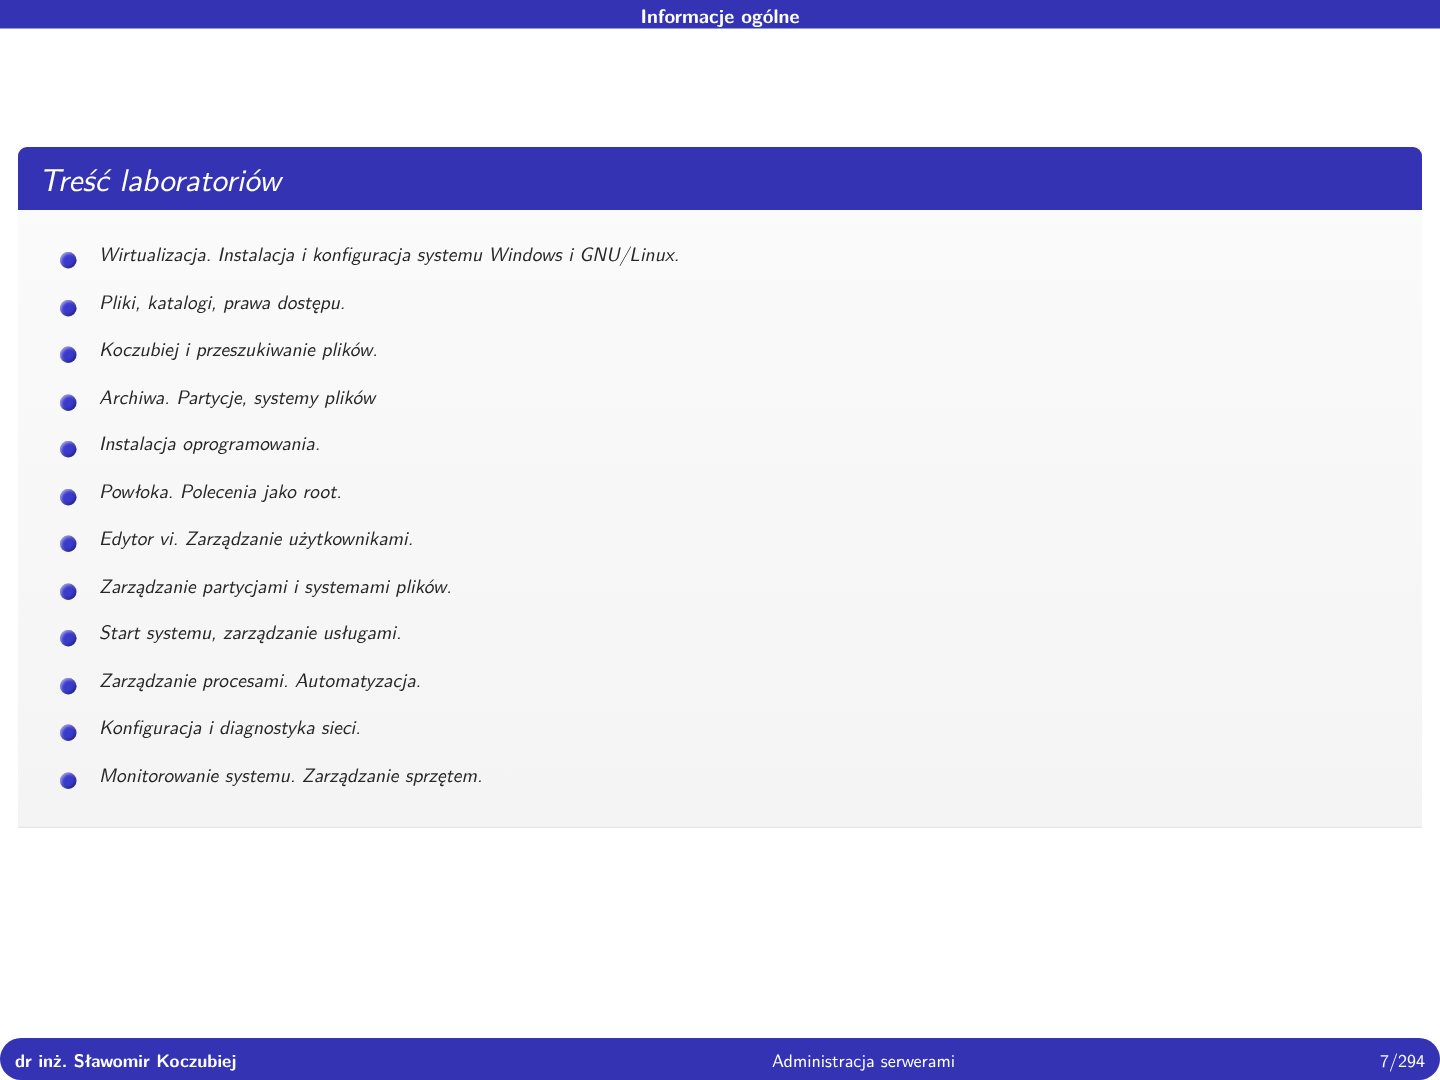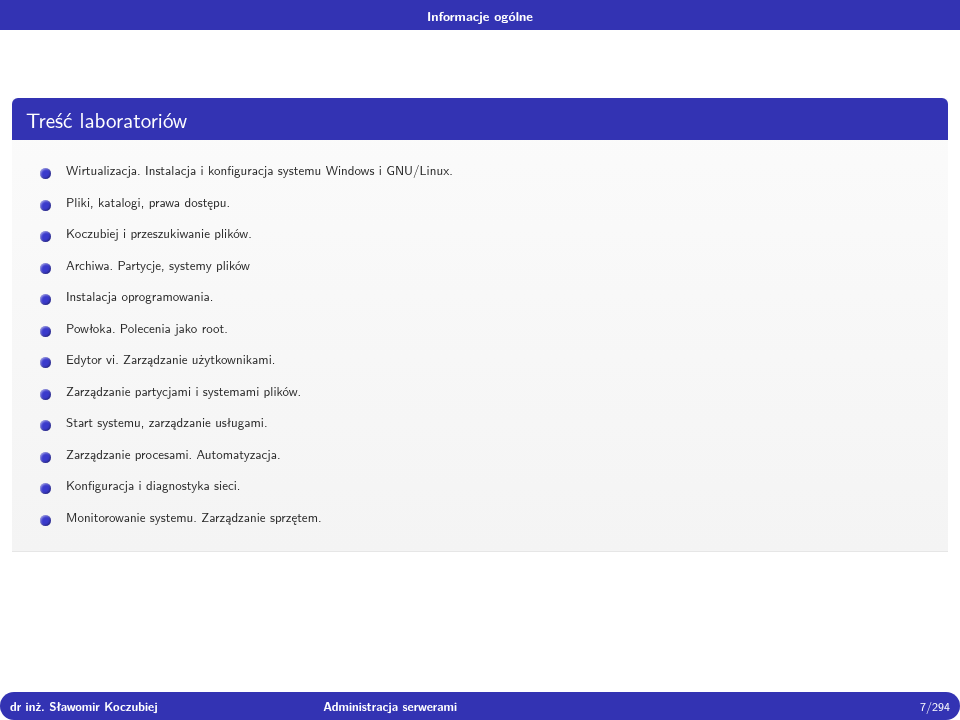--- a/index.html
+++ b/index.html
@@ -1,38 +1,38 @@
 <!DOCTYPE html>
 <html><head>
 <meta charset="utf-8">
 <style>
   * { margin: 0; padding: 0; box-sizing: border-box; }
   html, body { width: 960px; height: 720px; font-family: "Latin Modern Sans", "Lucida Grande", "Segoe UI", sans-serif; background: #fff; overflow: hidden; }
   .slide { position: relative; width: 960px; height: 720px; background: #fff; }
-  .header { position: absolute; top: 0; left: 0; right: 0; height: 30px; background: #3333b3; display: flex; align-items: center; justify-content: center; }
+  .header { position: absolute; top: 0; left: 0; right: 0; height: 19px; background: #3333b3; display: flex; align-items: center; justify-content: center; }
   .header-tab { color: #fff; font-size: 13px; font-weight: 600; padding: 4px 18px; }
-  .body { position: absolute; top: 68px; left: 0; right: 0; bottom: 34px; padding: 30px 12px 0 12px; }
+  .body { position: absolute; top: 68px; left: 0; right: 0; bottom: 34px; padding: 30px 12px 0 12px; font-style: italic; }
   .block { background: #f6f6f6; background: linear-gradient(180deg, #fbfbfb 0, #f4f4f4 100%); border-bottom: 1px solid #e6e6e6; padding: 0 0 12px 0; }
   .block-title { background: #3333b3; color: #fff; font-size: 21px; padding: 6px 14px; border-top-left-radius: 6px; border-top-right-radius: 6px; }
   .block-body { padding: 14px 14px 6px 28px; }
   ul.items { list-style: none; }
   ul.items li { position: relative; padding: 7px 0 7px 26px; font-size: 13px; color: #262626; line-height: 1.35; }
   ul.items li::before {
     content: "";
     position: absolute;
     left: 0;
     top: 14px;
     width: 11px; height: 11px;
     background: #3a3acc;
     border-radius: 50%;
     box-shadow: inset -1px -1px 2px rgba(0,0,0,0.35), inset 1px 1px 2px rgba(255,255,255,0.5);
   }
   .footer { position: absolute; bottom: 0; left: 0; right: 0; height: 28px; background: #3333b3; display: flex; align-items: center; color: #fff; font-size: 12px; border-radius: 14px; }
   .footer-left { flex: 1; padding-left: 10px; font-weight: 600; }
-  .footer-center { flex: 1; text-align: left; font-weight: 700; }
+  .footer-center { flex: 1; text-align: right; font-weight: 400; }
   .footer-right { flex: 1; text-align: right; padding-right: 10px; font-weight: 400; }
 </style>
 </head>
 <body>
 
 <div class="slide">
 
   <div class="header">
     <span class="header-tab">Informacje ogólne</span>
   </div>

